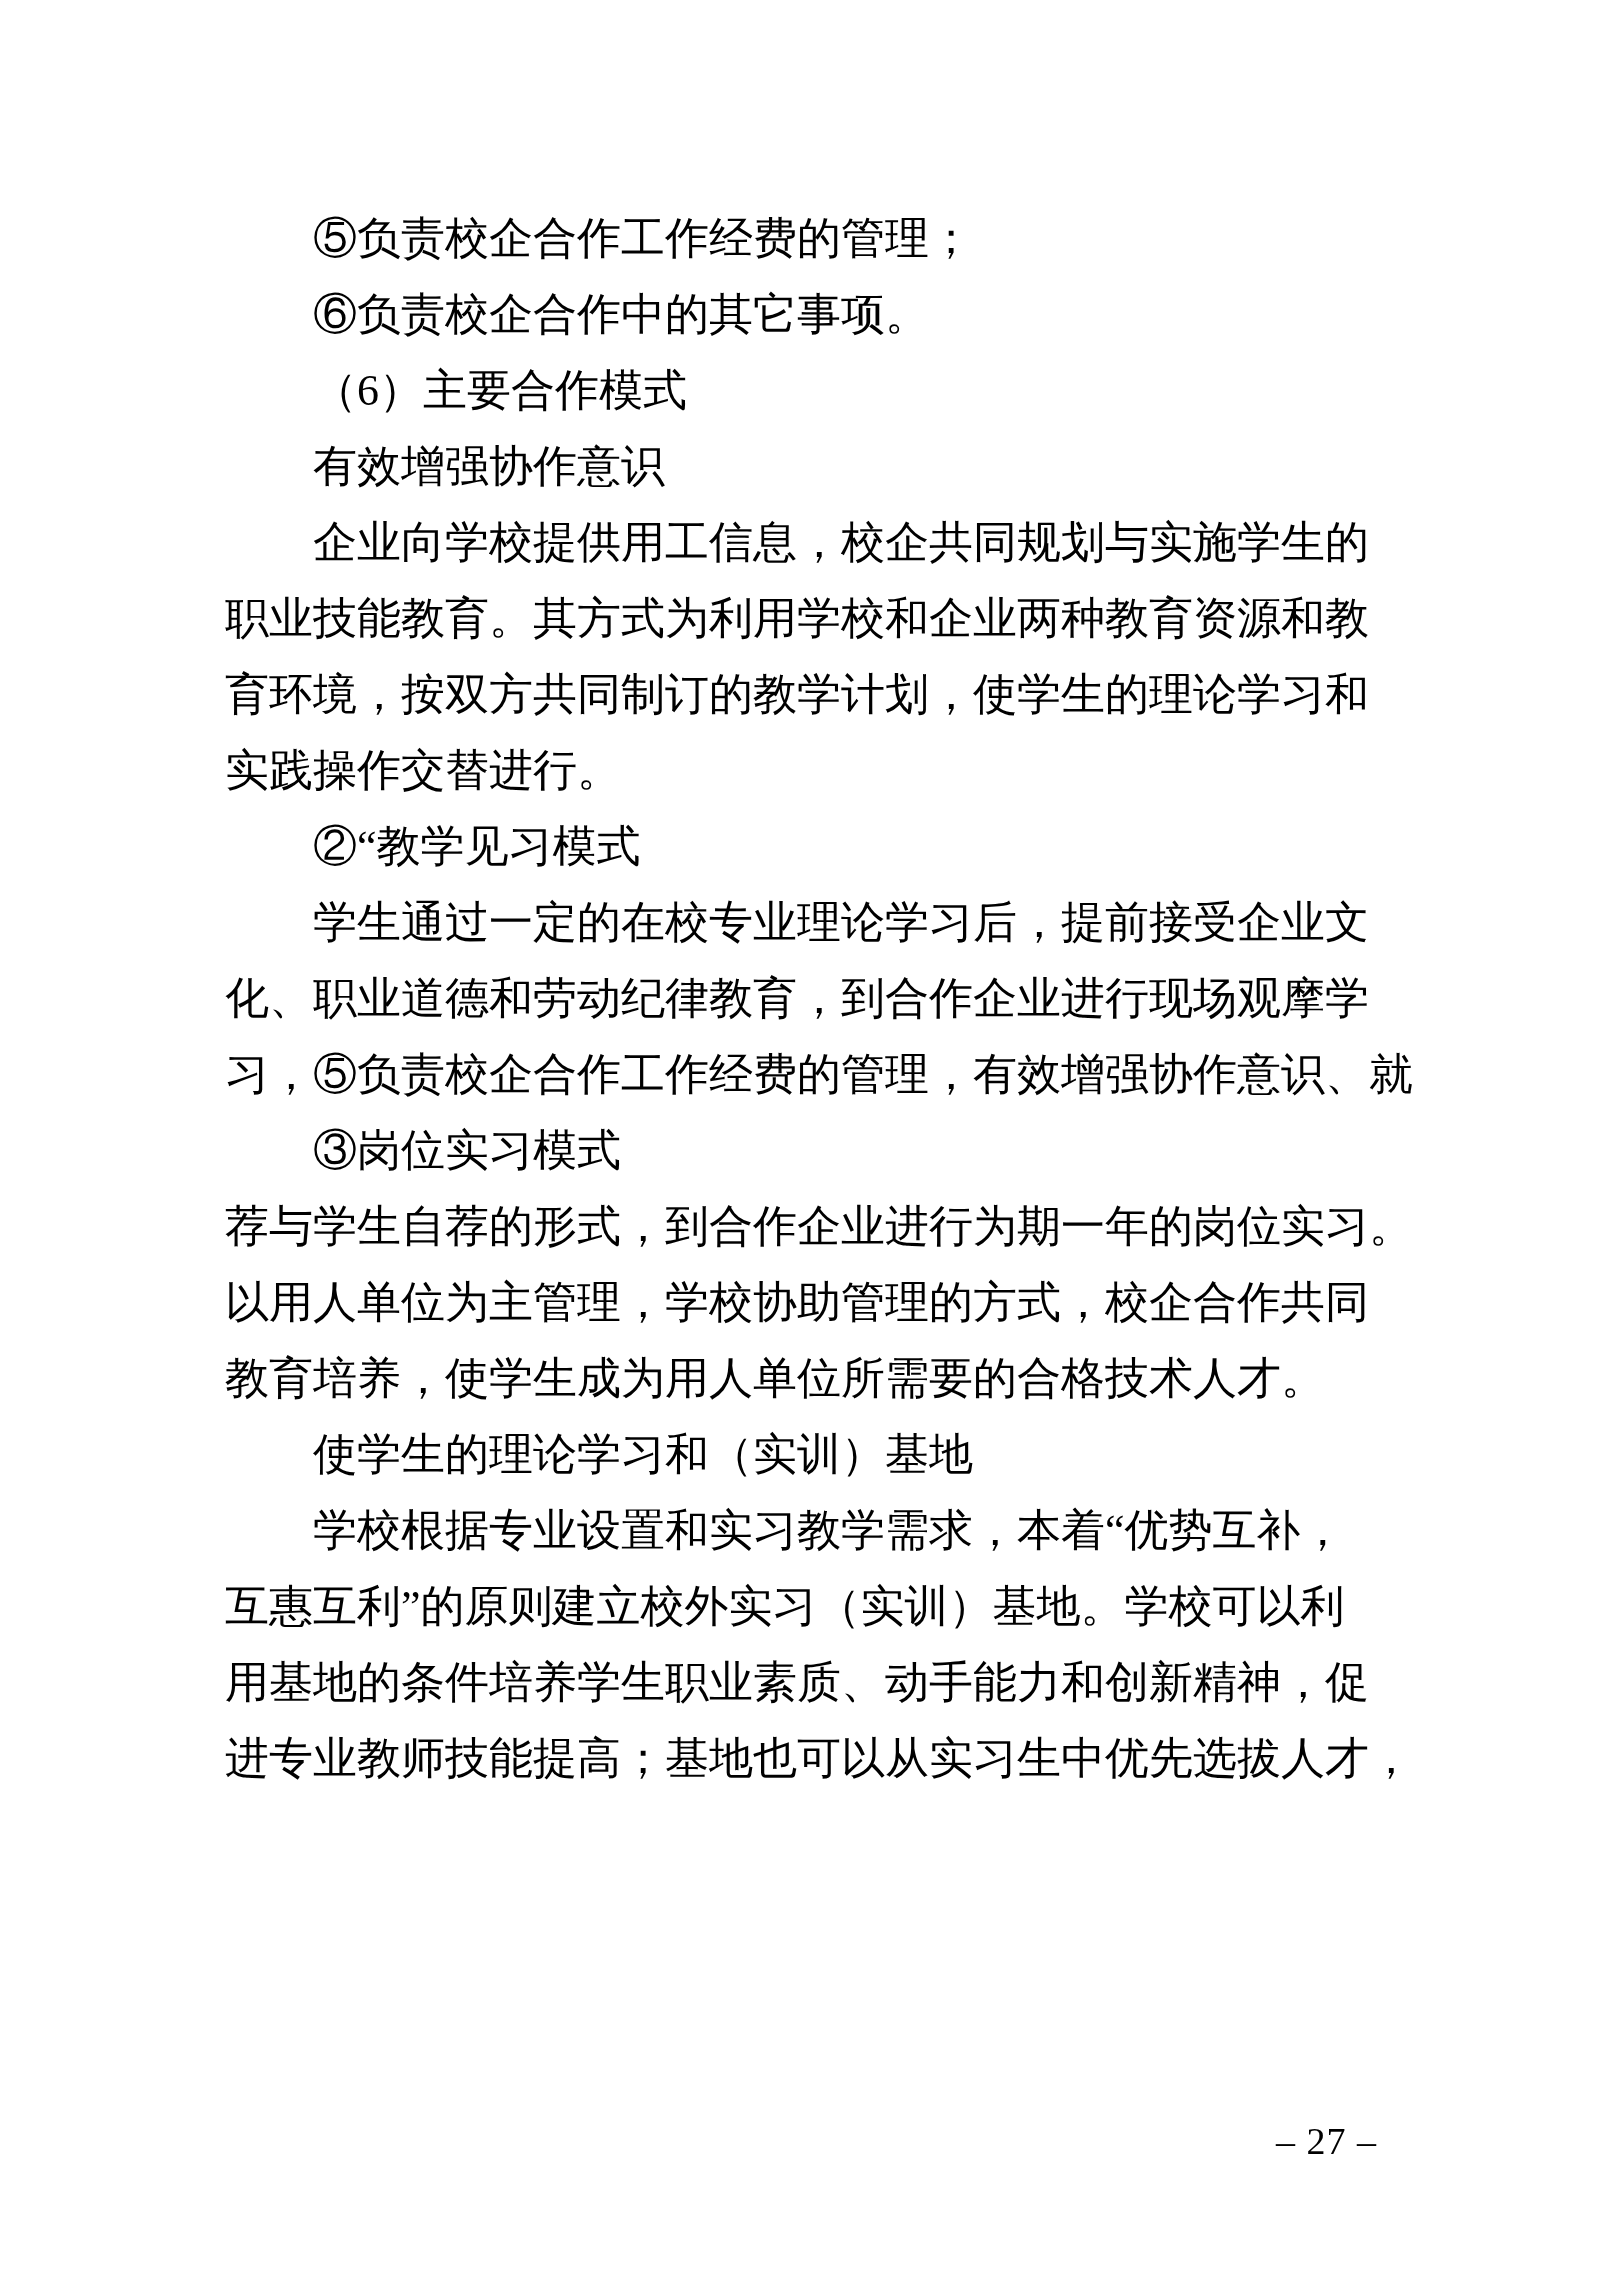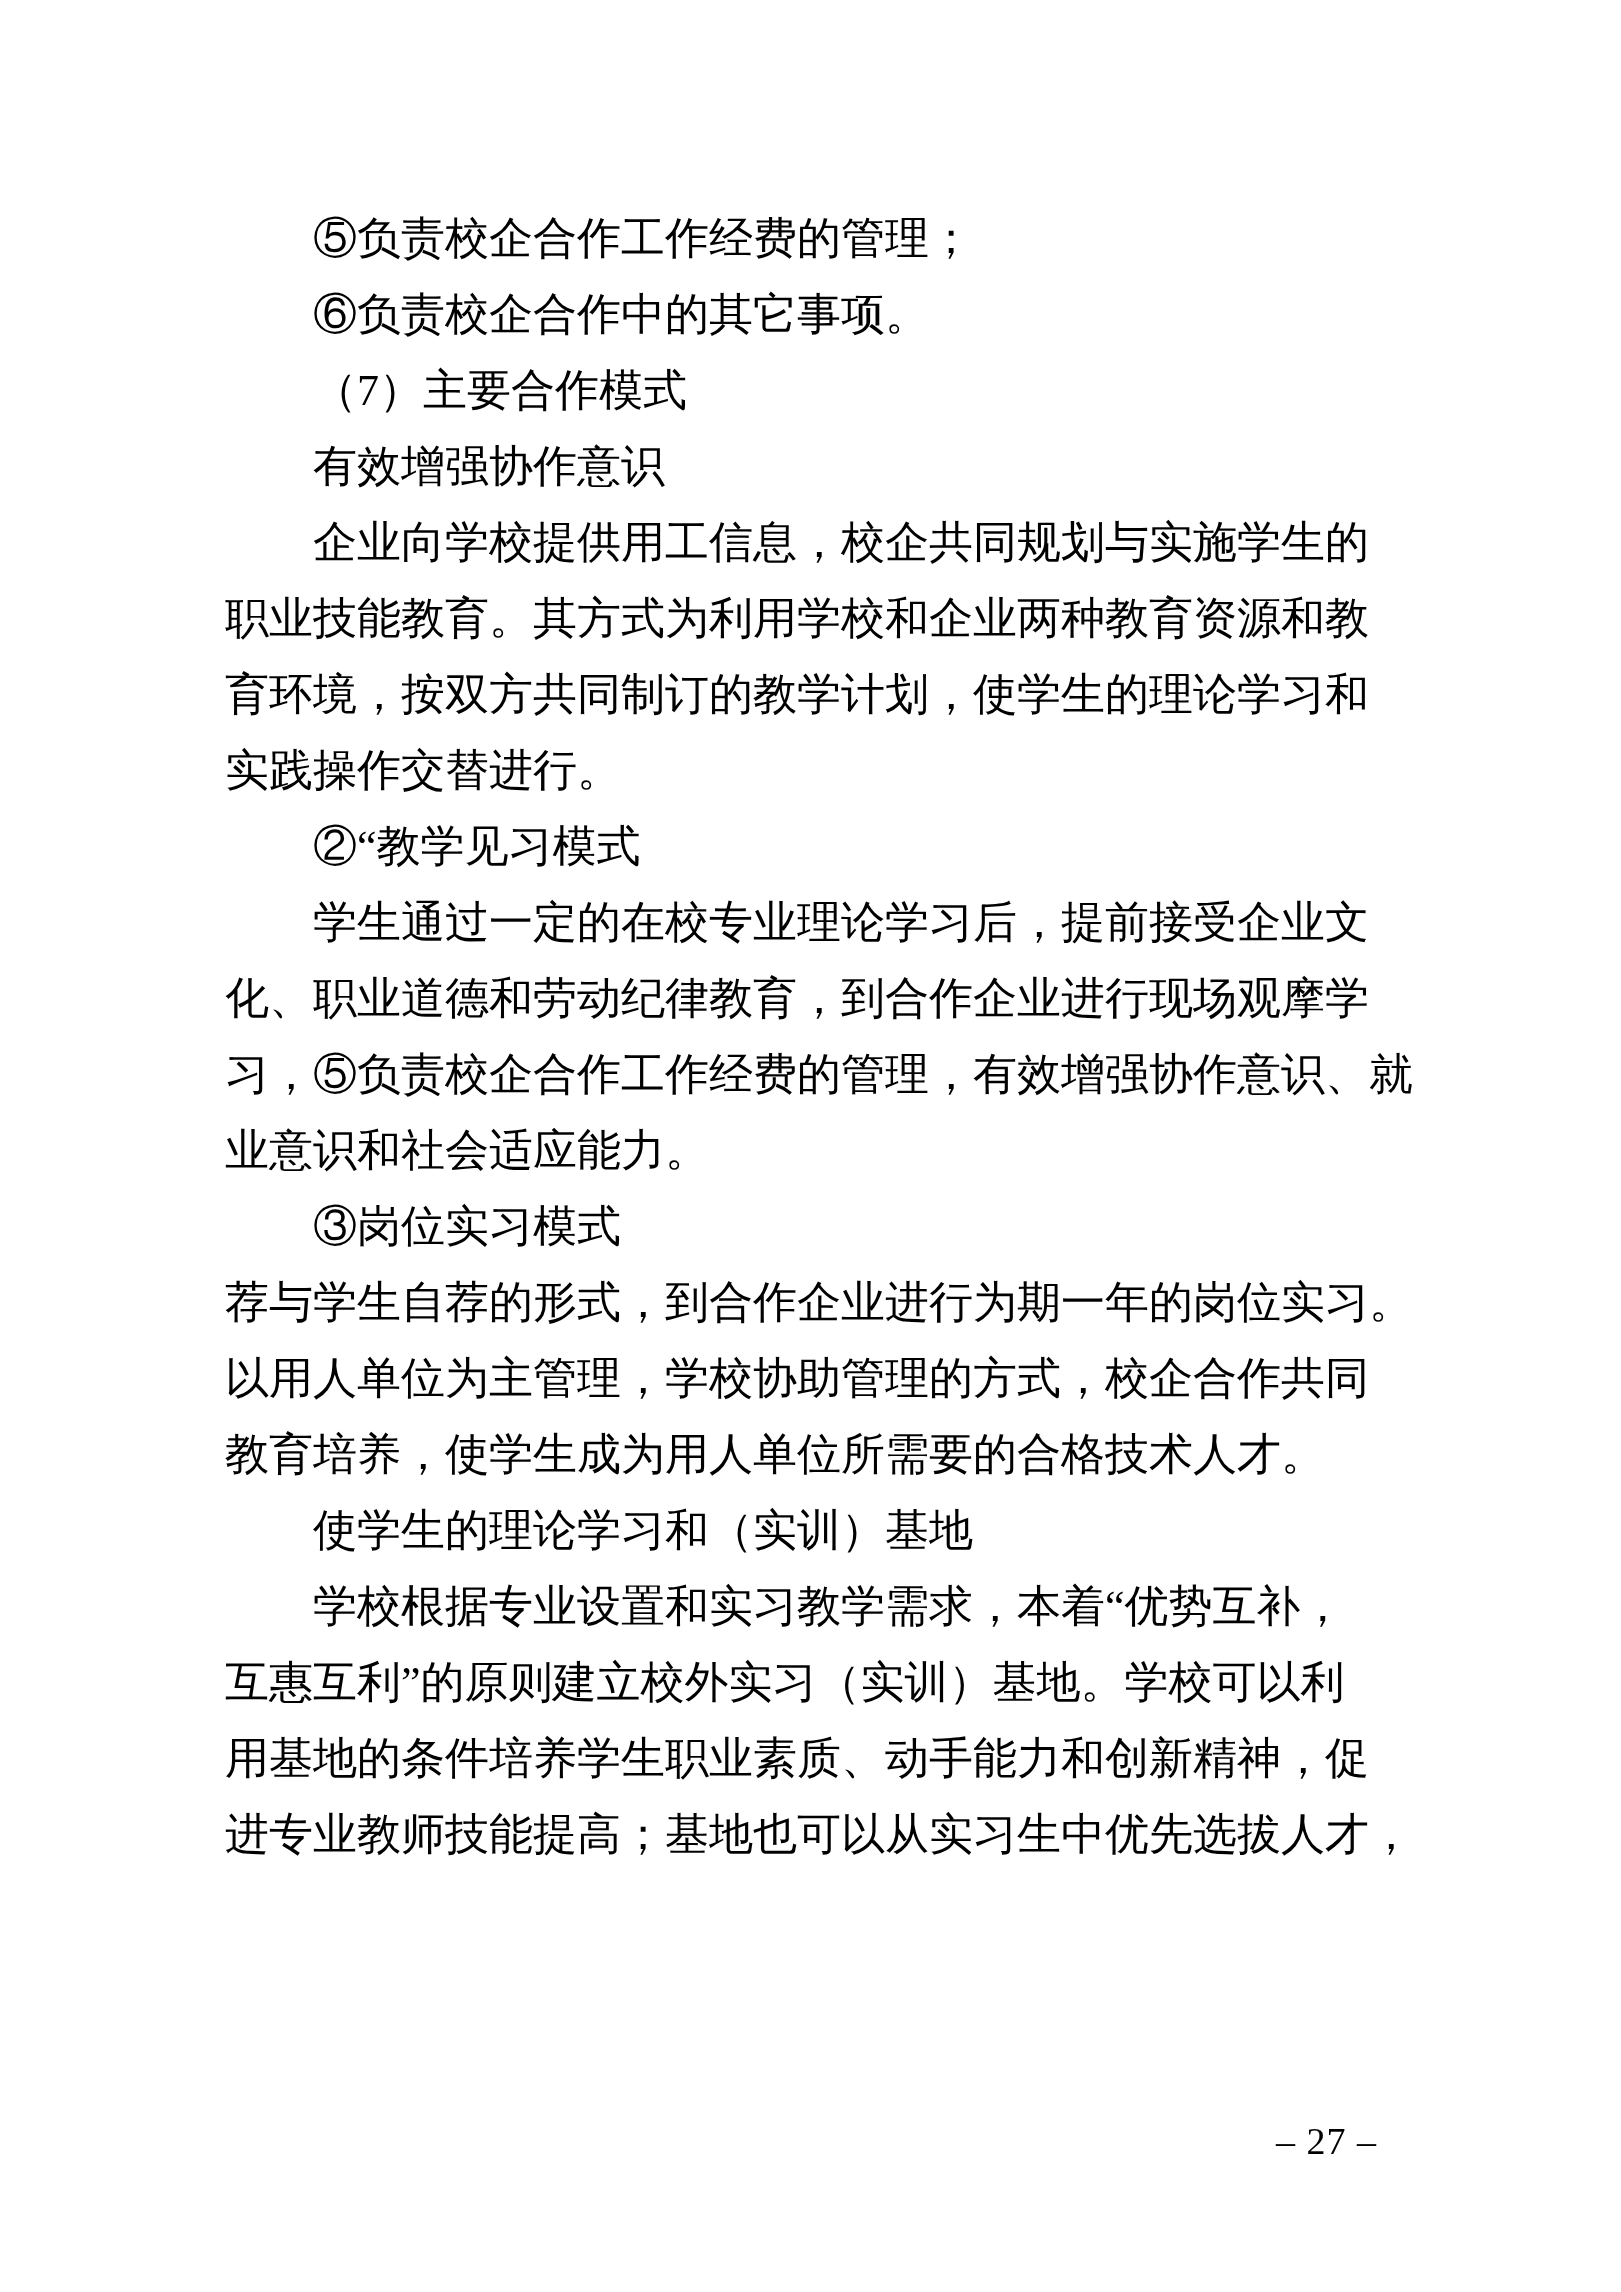--- a/index.html
+++ b/index.html
@@ -51,31 +51,30 @@
     white-space: nowrap;
   }
 </style>
 </head>
 <body>
 
 <div class="page">
   <div class="text-block" id="text-block">
       <div class="line indent">⑤负责校企合作工作经费的管理；</div>
       <div class="line indent">⑥负责校企合作中的其它事项。</div>
-      <div class="line indent">（7）主要合作模式</div>
+      <div class="line indent">（6）主要合作模式</div>
       <div class="line indent">有效增强协作意识</div>
       <div class="line indent">企业向学校提供用工信息，校企共同规划与实施学生的</div>
       <div class="line">职业技能教育。其方式为利用学校和企业两种教育资源和教</div>
       <div class="line">育环境，按双方共同制订的教学计划，使学生的理论学习和</div>
       <div class="line">实践操作交替进行。</div>
       <div class="line indent">②“教学见习模式</div>
       <div class="line indent">学生通过一定的在校专业理论学习后，提前接受企业文</div>
       <div class="line">化、职业道德和劳动纪律教育，到合作企业进行现场观摩学</div>
       <div class="line">习，⑤负责校企合作工作经费的管理，有效增强协作意识、就</div>
-      <div class="line">业意识和社会适应能力。</div>
       <div class="line indent">③岗位实习模式</div>
       <div class="line">荐与学生自荐的形式，到合作企业进行为期一年的岗位实习。</div>
       <div class="line">以用人单位为主管理，学校协助管理的方式，校企合作共同</div>
       <div class="line">教育培养，使学生成为用人单位所需要的合格技术人才。</div>
       <div class="line indent">使学生的理论学习和（实训）基地</div>
       <div class="line indent">学校根据专业设置和实习教学需求，本着“优势互补，</div>
       <div class="line">互惠互利”的原则建立校外实习（实训）基地。学校可以利</div>
       <div class="line">用基地的条件培养学生职业素质、动手能力和创新精神，促</div>
       <div class="line">进专业教师技能提高；基地也可以从实习生中优先选拔人才，</div>
     </div>

